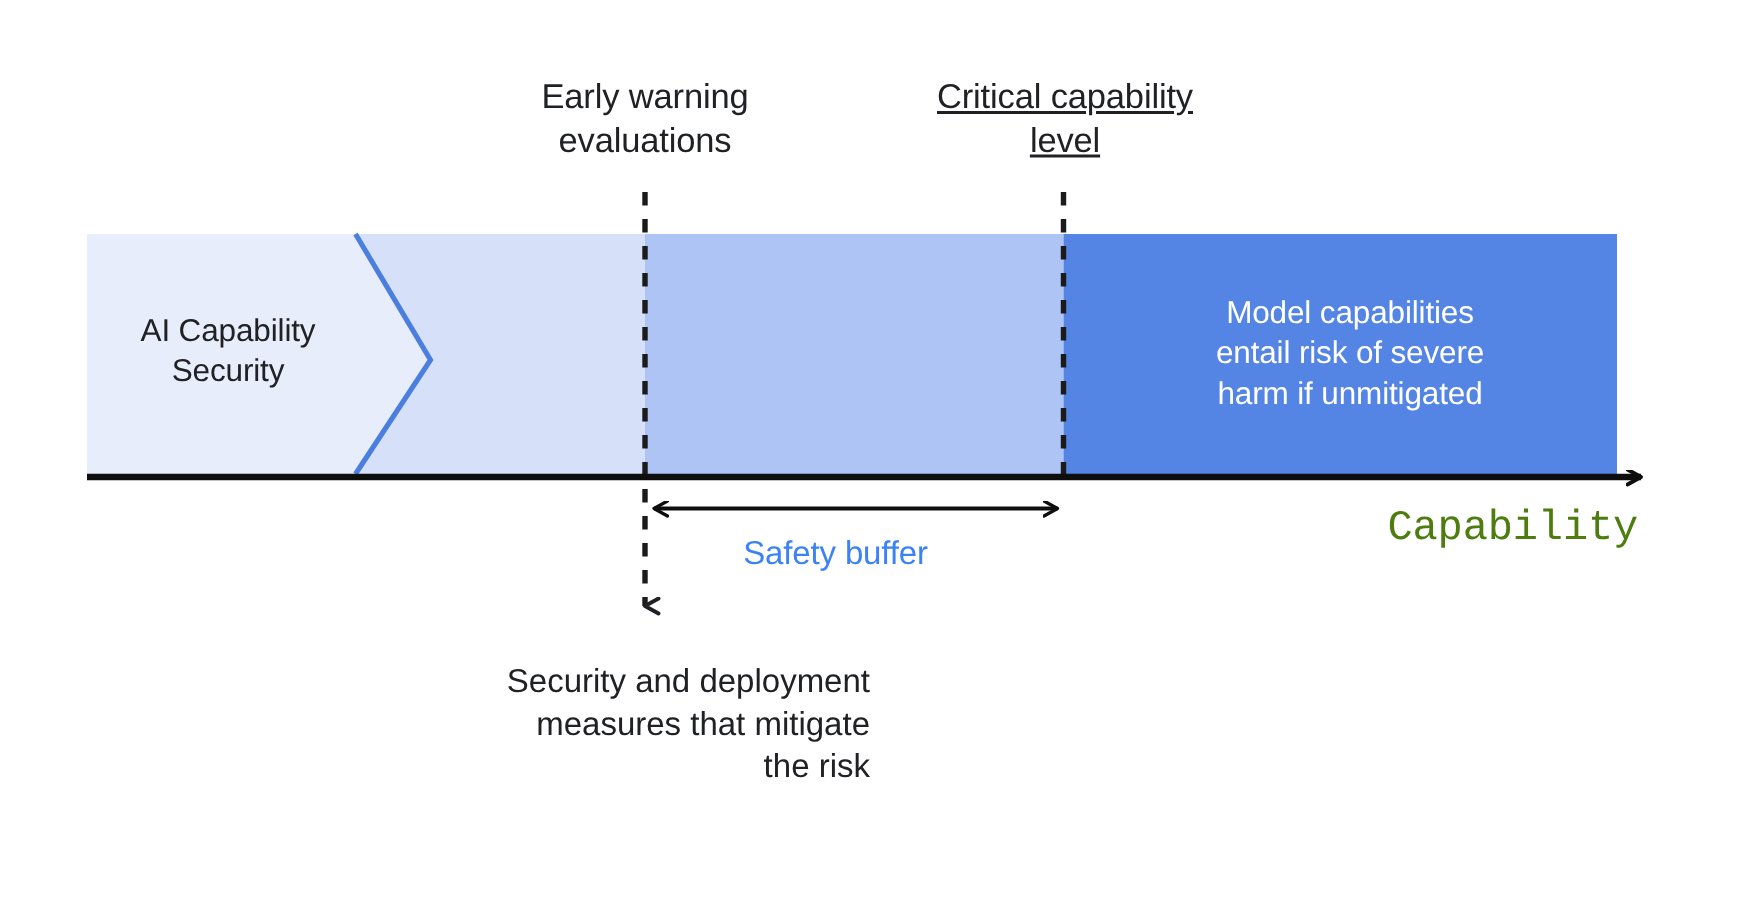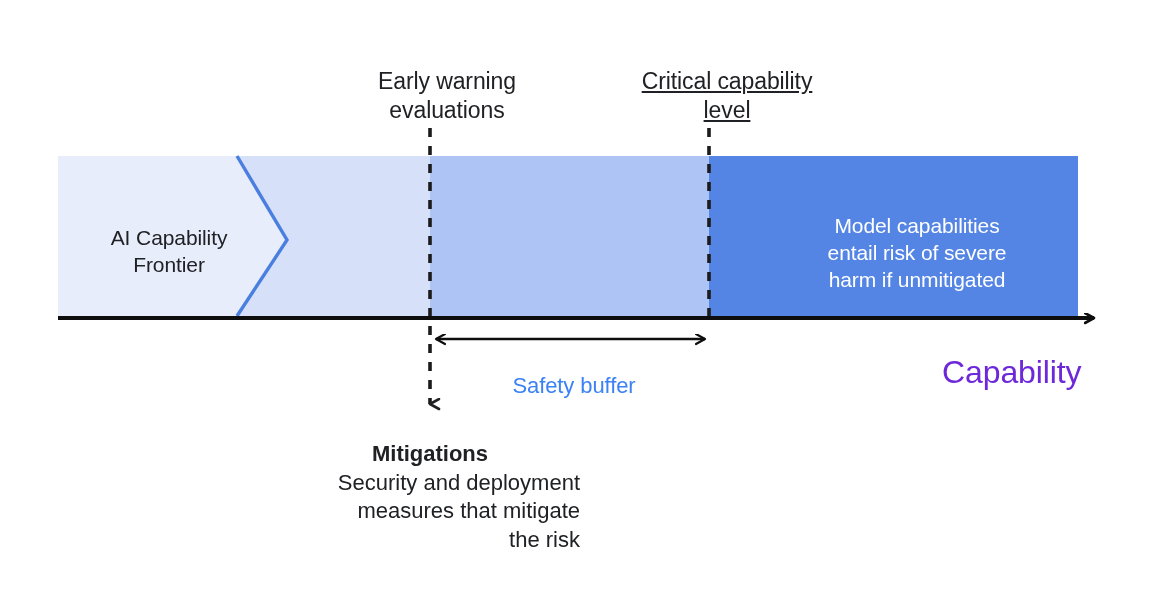--- a/index.html
+++ b/index.html
@@ -22,21 +22,21 @@
   }
   #diagram-svg {
     position: absolute;
     left: 0;
     top: 0;
     width: 1158px;
     height: 602px;
   }
   .txt {
     position: absolute;
-    margin: 17px;
+    margin: 0;
     text-align: center;
     line-height: 1.28;
     white-space: pre-line;
     letter-spacing: -0.1px;
   }
 
   
   #label-early-warning {
     left: 300px;
     top: 50px;
@@ -74,23 +74,24 @@
     left: 422px;
     top: 355px;
     width: 270px;
     font-size: 22px;
     color: #3b82f6;
   }
   #label-capability {
     left: 925px;
     top: 335px;
     width: 220px;
-    font-size: 32px;
-    color: #6d28d9;
+    font-size: 28px;
+    color: #4d7c0f;
     text-align: left;
+    font-family: Liberation Mono, monospace;
   }
 
   
   #mitigations-block {
     position: absolute;
     left: 280px;
     top: 440px;
     width: 300px;
     text-align: center;
   }
@@ -149,30 +150,29 @@
     <line x1="436" y1="339" x2="705" y2="339" stroke="#0E0E0E" stroke-width="2.6" marker-start="url(#arrowLeftSmall)" marker-end="url(#arrowRightSmall)"></line>
   </svg>
 
   <div class="txt" id="label-early-warning">Early warning
 evaluations</div>
 
   <div class="txt" id="label-critical-level">Critical capability
 level</div>
 
   <div class="txt" id="label-frontier">AI Capability
-Frontier</div>
+Security</div>
 
   <div class="txt" id="label-severe-harm">Model capabilities
 entail risk of severe
 harm if unmitigated</div>
 
   <div class="txt" id="label-safety-buffer">Safety buffer</div>
 
   <div class="txt" id="label-capability">Capability</div>
 
   <div id="mitigations-block">
-    <div id="mitigations-title">Mitigations</div>
     <div id="mitigations-body">Security and deployment
 measures that mitigate
 the risk</div>
   </div>
 
 </div>
 
 </body></html>

